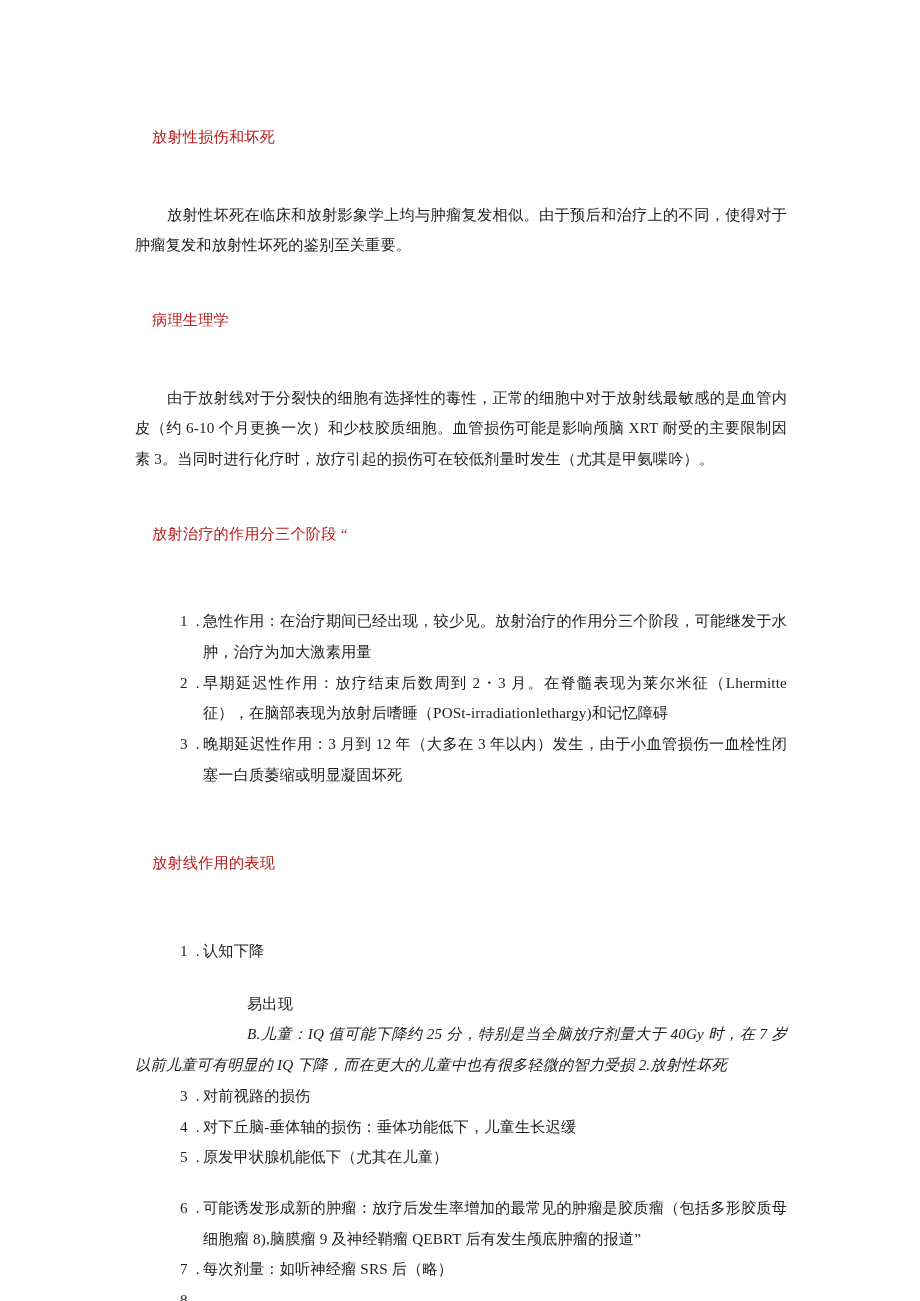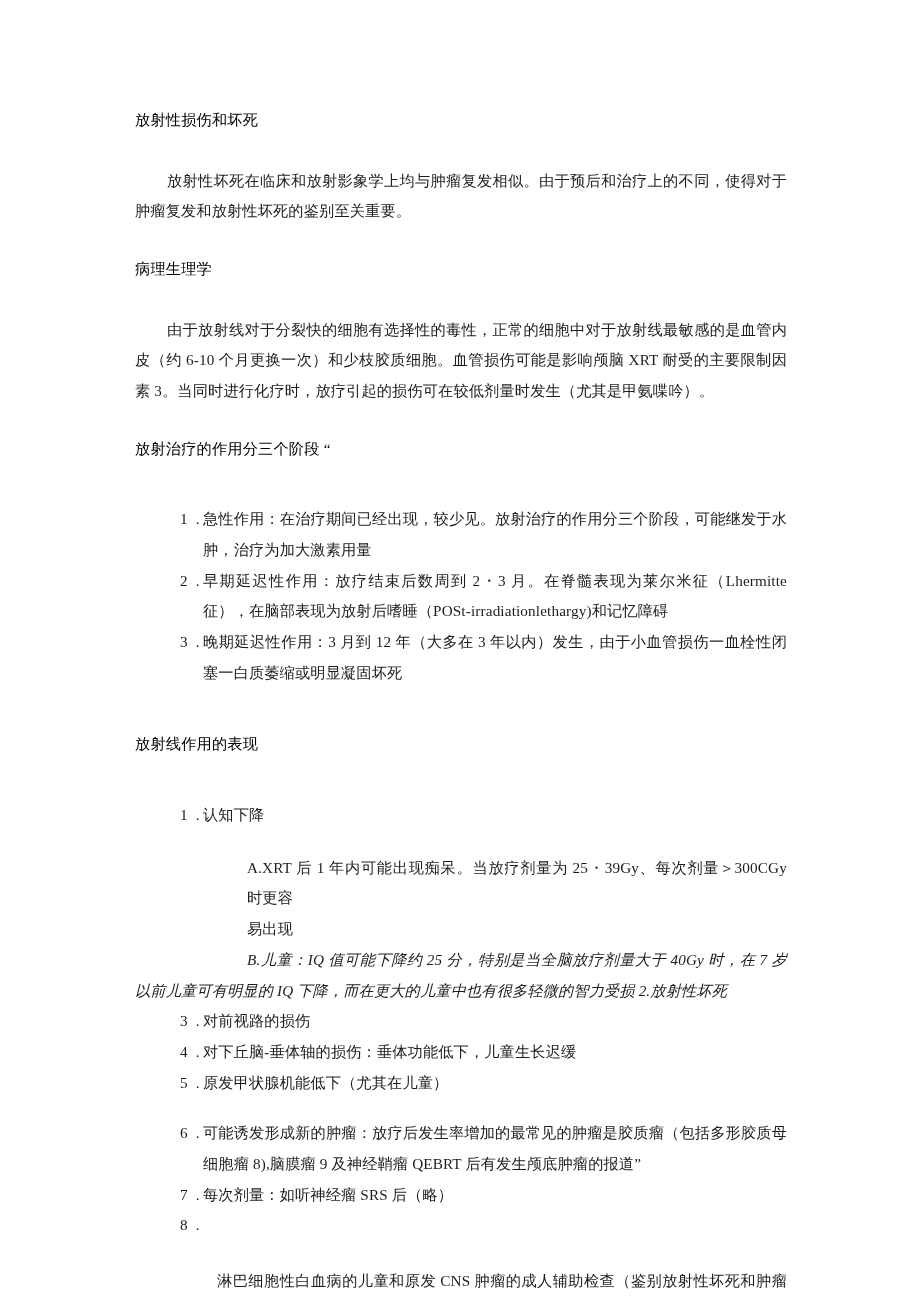--- a/index.html
+++ b/index.html
@@ -24,22 +24,22 @@
     position: absolute;
     left: 135px;
     top: 108px;
     width: 652px;
   }
   
   .heading {
     font-size: 15.2px;
     line-height: 1.55;
     letter-spacing: 0.2px;
-    margin: 0;
-    color: #000000;
+    margin: 17px;
+    color: #b91c1c;
   }
   .gap-after-heading { height: 34px; }
   .gap-sm { height: 22px; }
   .gap-md { height: 30px; }
   .gap-lg { height: 44px; }
   .gap-xl { height: 56px; }
 
   .para {
     font-size: 15.2px;
     line-height: 2.02;
@@ -144,21 +144,20 @@
     <ul class="num-list">
       <li class="num-item">
         <span class="marker">1  .</span>
         <span>认知下降</span>
       </li>
     </ul>
 
     <div class="gap-sm"></div>
 
     <div class="sub-item hang">
-      <span class="sub-first">A.XRT 后 1 年内可能出现痴呆。当放疗剂量为 25・39Gy、每次剂量＞300CGy 时更容</span>
       <span class="sub-first">易出现</span>
     </div>
     <div class="sub-item full">B.儿童：IQ 值可能下降约 25 分，特别是当全脑放疗剂量大于 40Gy 时，在 7 岁以前儿童可有明显的 IQ 下降，而在更大的儿童中也有很多轻微的智力受损 2.放射性坏死</div>
 
     <ul class="num-list">
       <li class="num-item">
         <span class="marker">3  .</span>
         <span>对前视路的损伤</span>
       </li>
       <li class="num-item">

